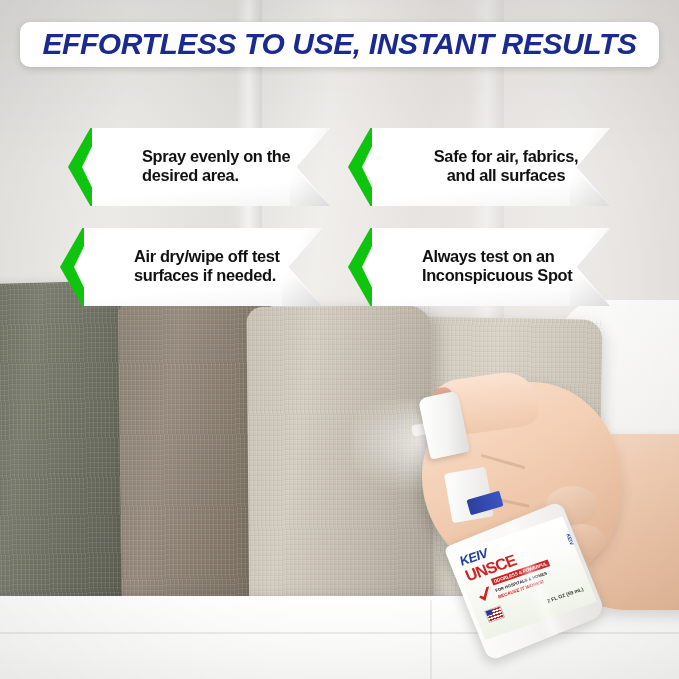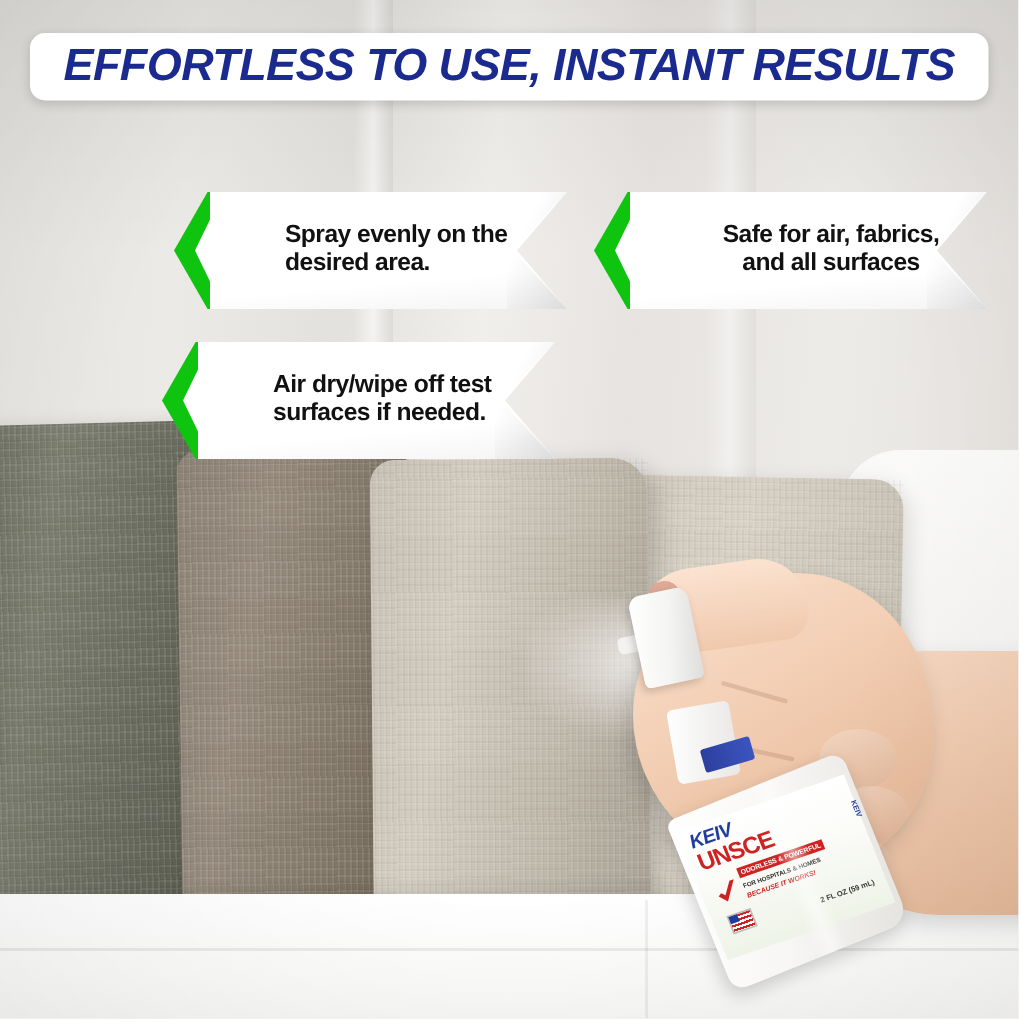--- a/index.html
+++ b/index.html
@@ -453,21 +453,20 @@
     line-height: 1;
     white-space: nowrap;
   }
 
   
   .callouts {
     position: absolute;
     left: 0; top: 126px;
     width: 582px;
     z-index: 18;
-    margin-left: 48px;
   }
   .callout-row {
     position: relative;
     height: 100px;
   }
   .callout {
     position: absolute;
     width: 262px;
     height: 80px;
   }
@@ -632,17 +631,25 @@
     <div class="callout-row">
       <div class="callout c2">
         <div class="chevron"></div>
         <div class="ribbon">
           <div class="ribbon-shadow"></div>
         </div>
         <div class="chevron-inner"></div>
         <div class="callout-text">Air dry/wipe off test surfaces if needed.</div>
       </div>
 
+      <div class="callout c3">
+        <div class="chevron"></div>
+        <div class="ribbon">
+          <div class="ribbon-shadow"></div>
+        </div>
+        <div class="chevron-inner"></div>
+        <div class="callout-text">Always test on an Inconspicuous Spot</div>
+      </div>
     </div>
 
   </div>
 
 </div>
 
 </body></html>

